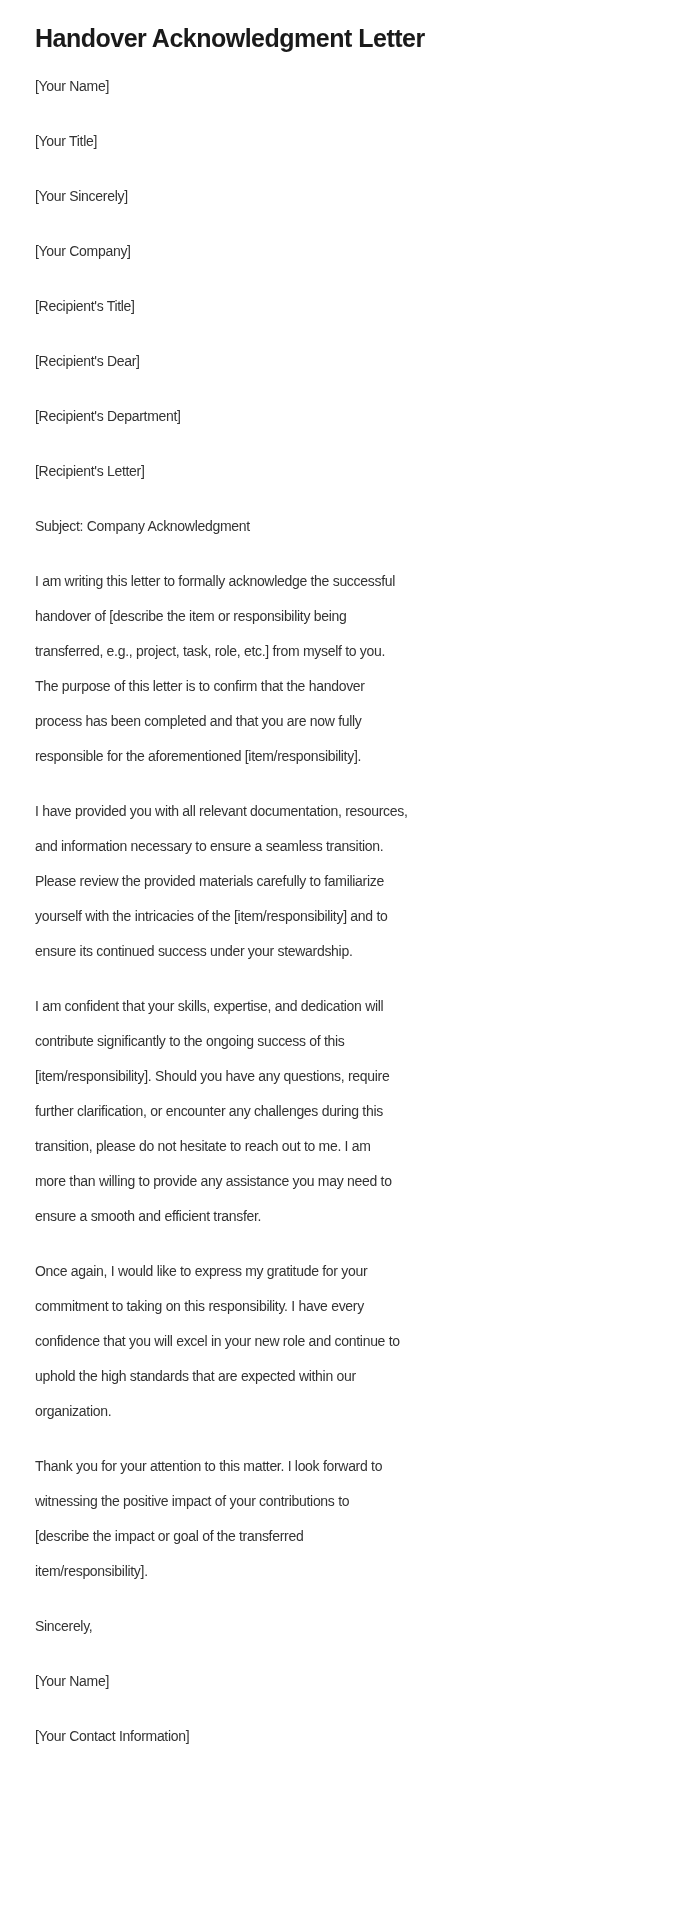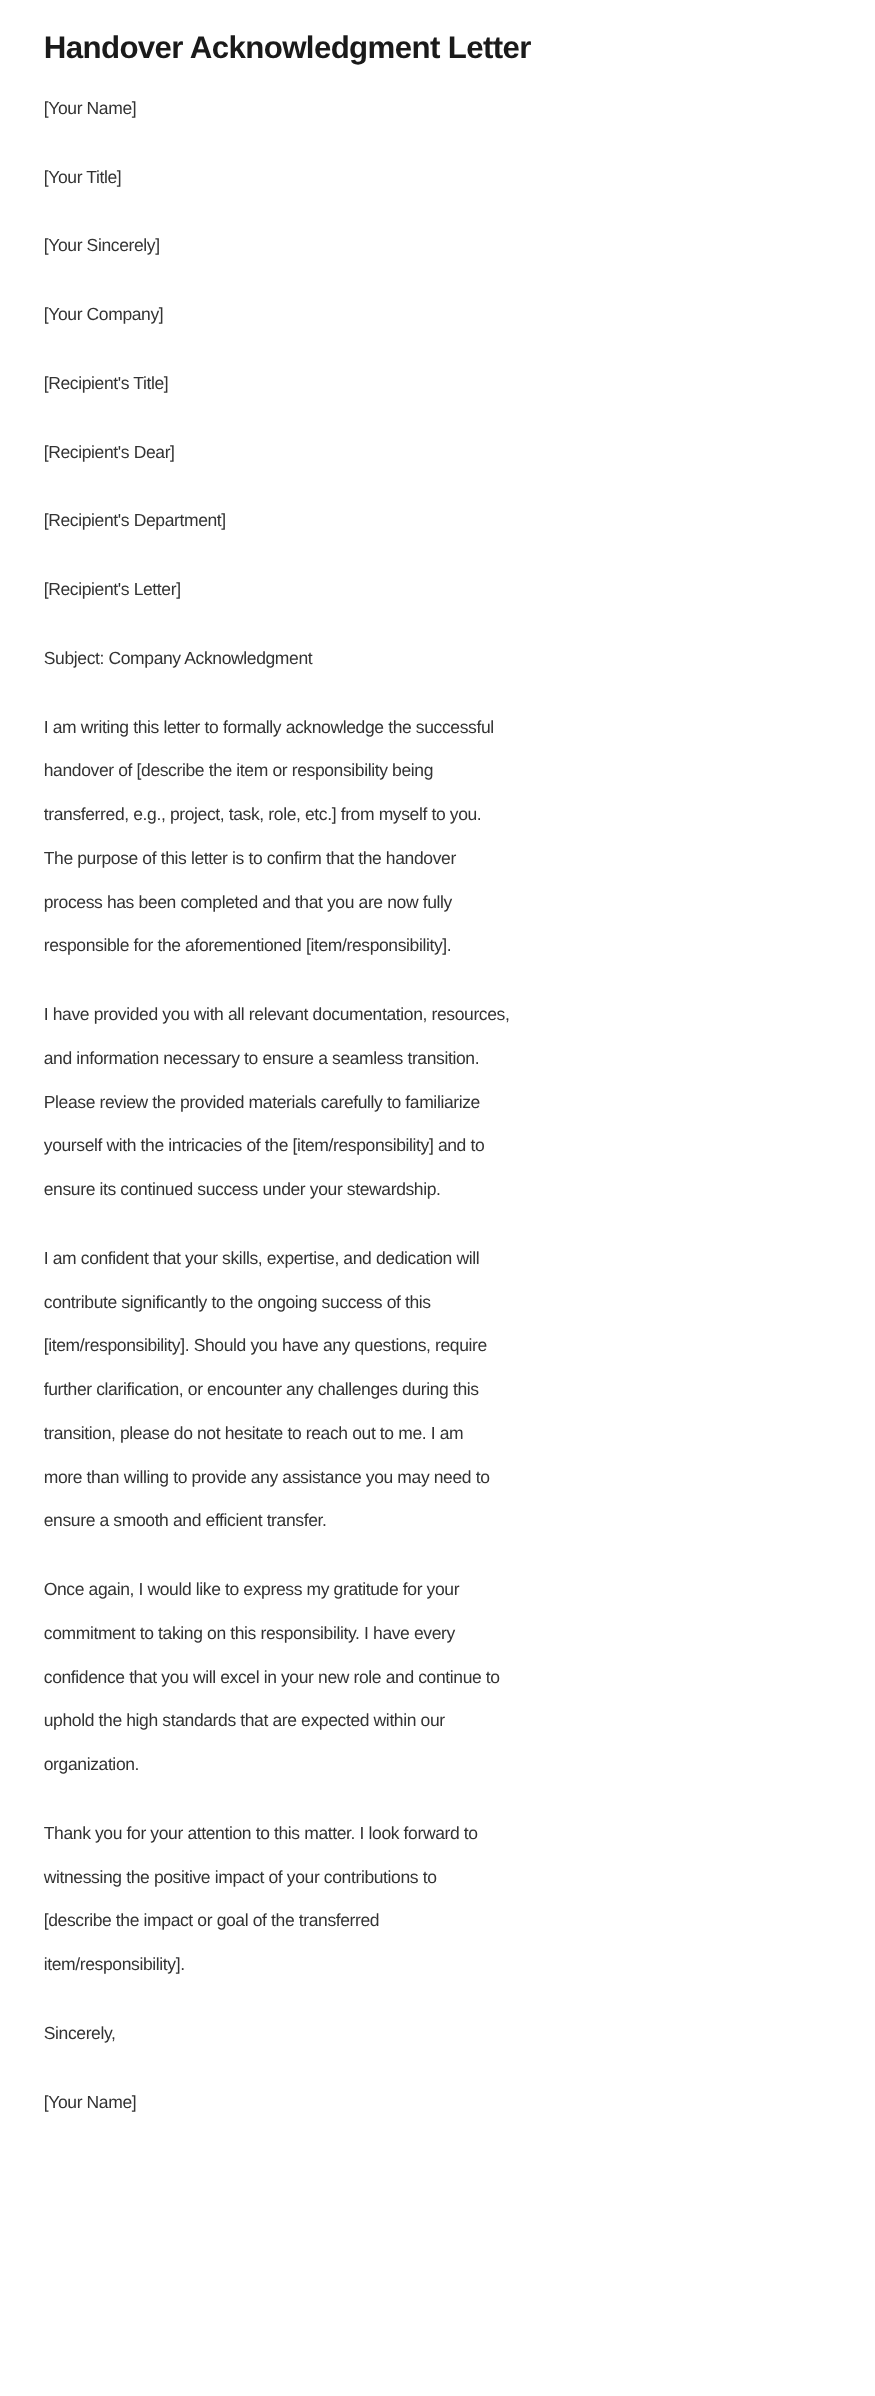--- a/index.html
+++ b/index.html
@@ -78,13 +78,14 @@
 confidence that you will excel in your new role and continue to
 uphold the high standards that are expected within our
 organization.</p>
   <p class="para">Thank you for your attention to this matter. I look forward to
 witnessing the positive impact of your contributions to
 [describe the impact or goal of the transferred
 item/responsibility].</p>
 
   <p class="para">Sincerely,</p>
   <p class="para">[Your Name]</p>
+  <p class="para">[Your Contact Information]</p>
 </div>
 
 </body></html>

